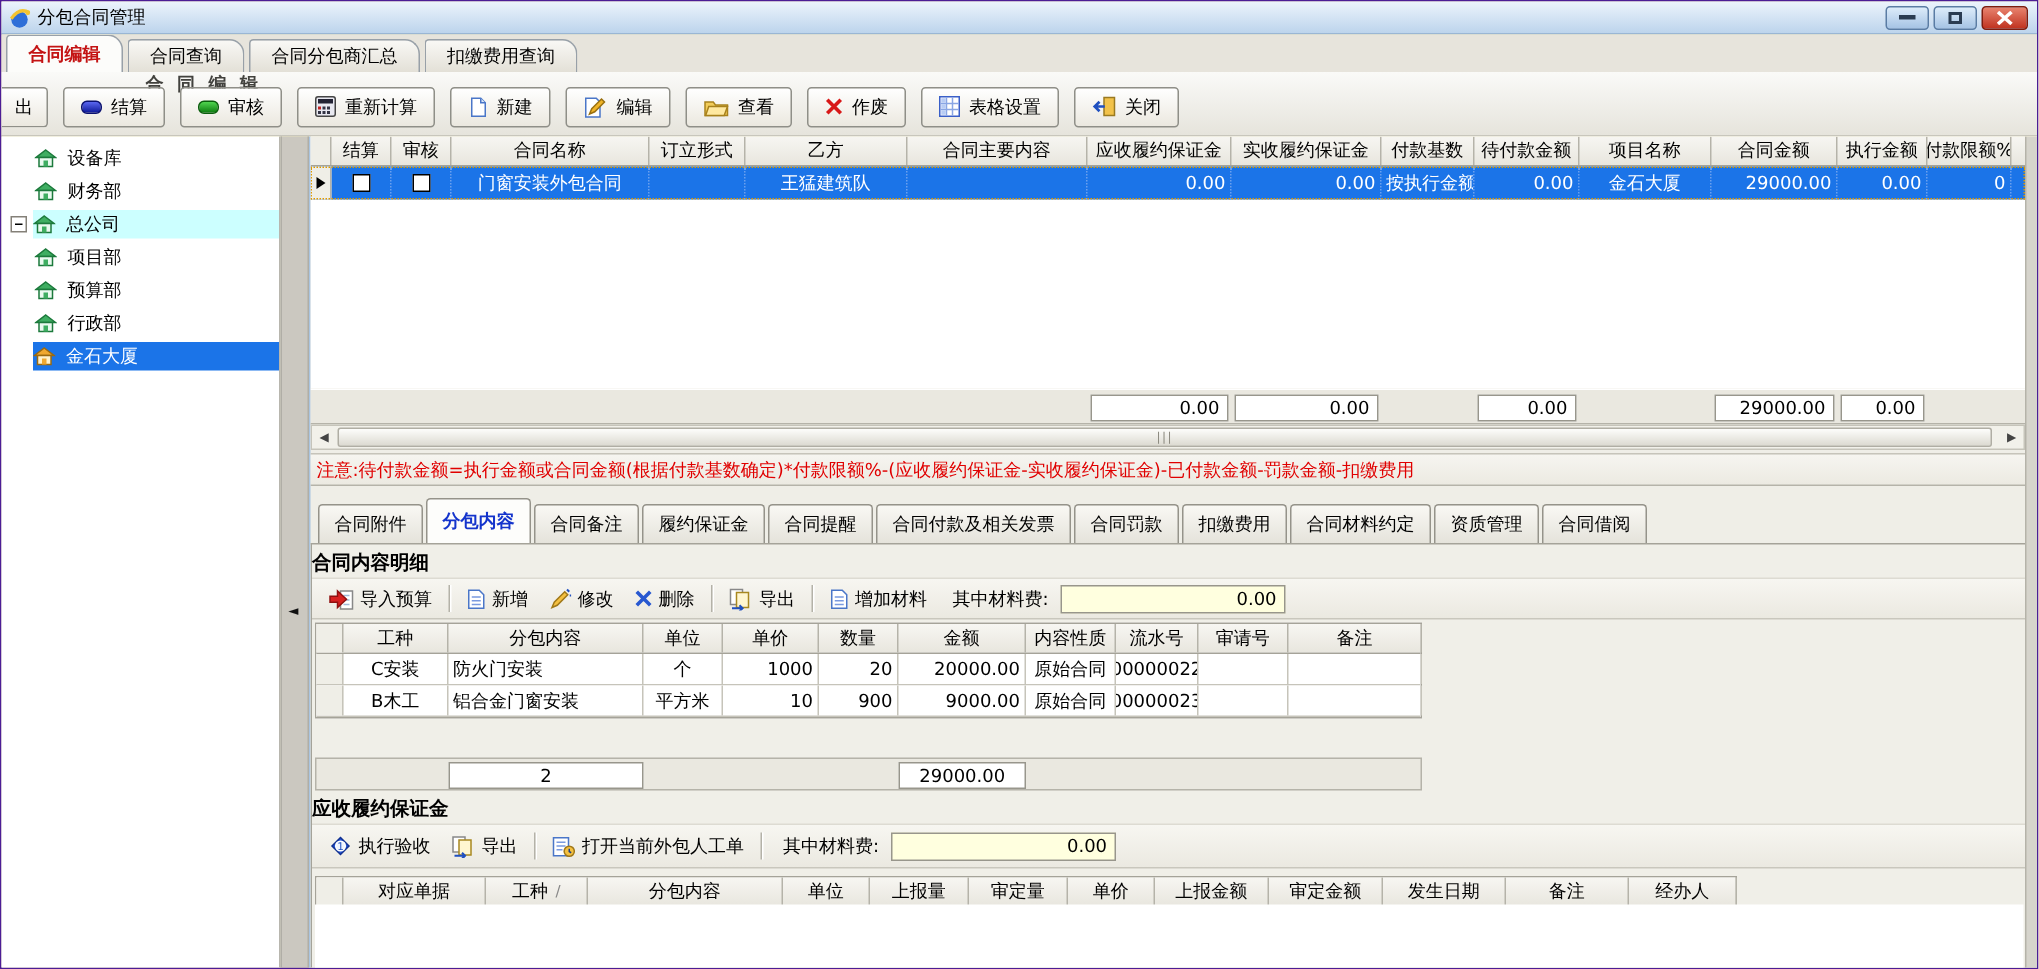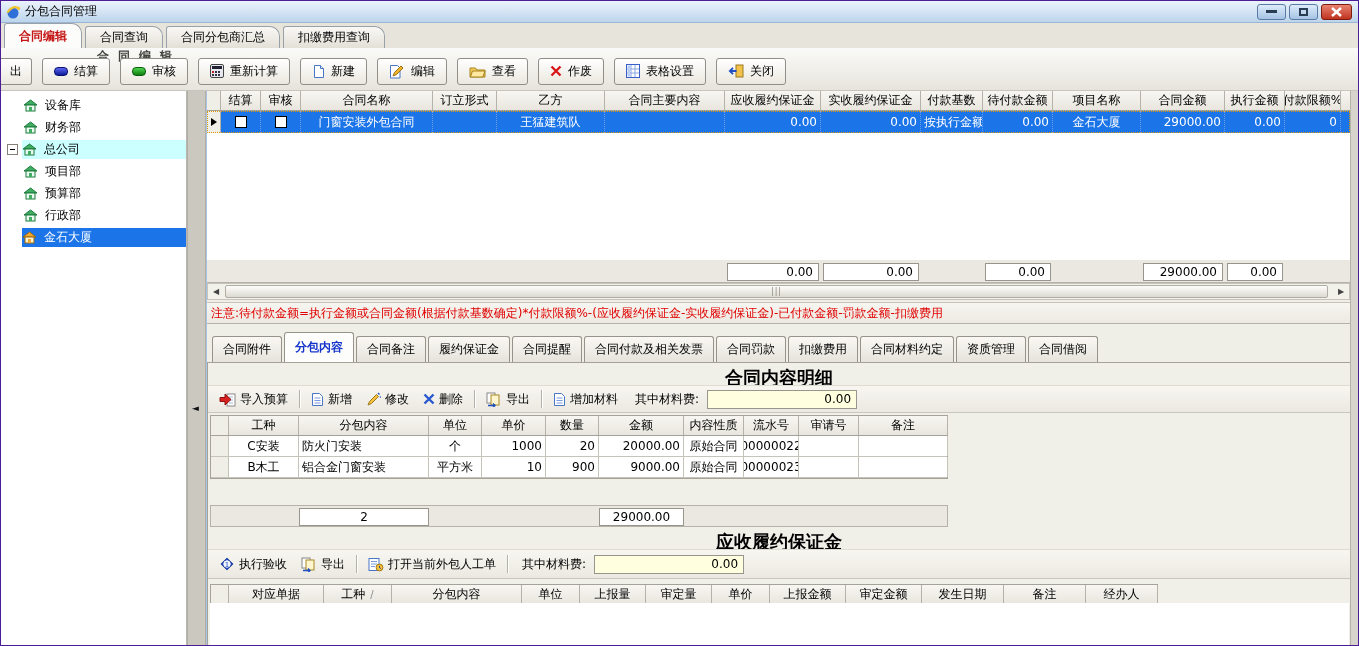--- a/index.html
+++ b/index.html
@@ -59,21 +59,21 @@
 .right-strip{position:absolute;top:0;left:1143px;width:11px;height:556px;background:#d6d4cc;border-left:1px solid #b5b3a9}
 .hscroll{position:absolute;top:192px;left:0;width:1143px;height:17px;background:#f2f1ea;border:1px solid #c6c4ba}
 .harrow{position:absolute;top:0;width:16px;height:15px;display:flex;align-items:center;justify-content:center;color:#444;font-size:8px;cursor:pointer}
 .harrow.left{left:0}.harrow.right{right:0}
 .hthumb{position:absolute;left:17px;top:1px;width:1103px;height:13px;background:linear-gradient(#fdfdfb,#dcdad1);border:1px solid #b0aea4;border-radius:2px;display:flex;align-items:center;justify-content:center;color:#8a887e;font-size:8px;letter-spacing:1px;cursor:grab}
 .note{position:absolute;top:211px;left:0;width:1154px;height:22px;line-height:21px;background:linear-gradient(#f6f5f0,#eceae2);border-top:1px solid #c6c4ba;border-bottom:1px solid #b5b3a9;color:#e00000;padding-left:4px;white-space:nowrap;overflow:hidden}
 .dtabs{position:absolute;top:240px;left:0;width:1154px;height:31px;display:flex;align-items:flex-end;padding-left:5px;gap:2px}
 .dtab{height:26px;line-height:25px;padding:0 10px;border:1px solid #95938a;border-bottom:none;border-radius:3px 3px 0 0;background:linear-gradient(#f9f8f4,#e5e3db);white-space:nowrap}
 .dtab.active{height:30px;line-height:29px;background:#fdfdfb;color:#1434cc;font-weight:bold;position:relative;z-index:3}
 .dpanel{position:absolute;top:271px;left:0;width:1143px;height:285px;background:#f0efe8;border:1px solid #a5a399;border-right:none}
-.sec-title{position:absolute;left:0;width:100%;text-align:center;font-weight:bold;font-size:18px}
+.sec-title{position:absolute;left:0;width:100%;font-weight:bold;font-size:13px}
 .t1{top:3px}.t2{top:167px}
 .itoolbar{position:absolute;left:0;width:100%;display:flex;align-items:center;gap:8px;padding-left:8px;background:linear-gradient(#f7f6f1,#ebe9e1);border-top:1px solid #dddbd2;border-bottom:1px solid #c9c7bd}
 .tb1{top:22px;height:28px}.tb2{top:186px;height:30px}
 .flatbtn{display:flex;align-items:center;gap:4px;white-space:nowrap;cursor:pointer;padding:2px 3px}
 .vsep{width:1px;height:18px;background:#b4b2a8;box-shadow:1px 0 0 #fff;flex:0 0 1px}
 .fee-label{white-space:nowrap;margin-left:6px}
 .fee-input{width:150px;height:19px;background:#ffffdf;border:1px solid #98968c;display:flex;align-items:center;justify-content:flex-end;padding:0 5px}
 .dtable{position:absolute;left:2px;background:#fff;border:1px solid #a5a399}
 .dthead{display:flex;height:20px;background:linear-gradient(#f7f6f2,#e8e6de);border-bottom:1px solid #a5a399}
 .dthead .cell{border-right:1px solid #b5b3a9;justify-content:center}

